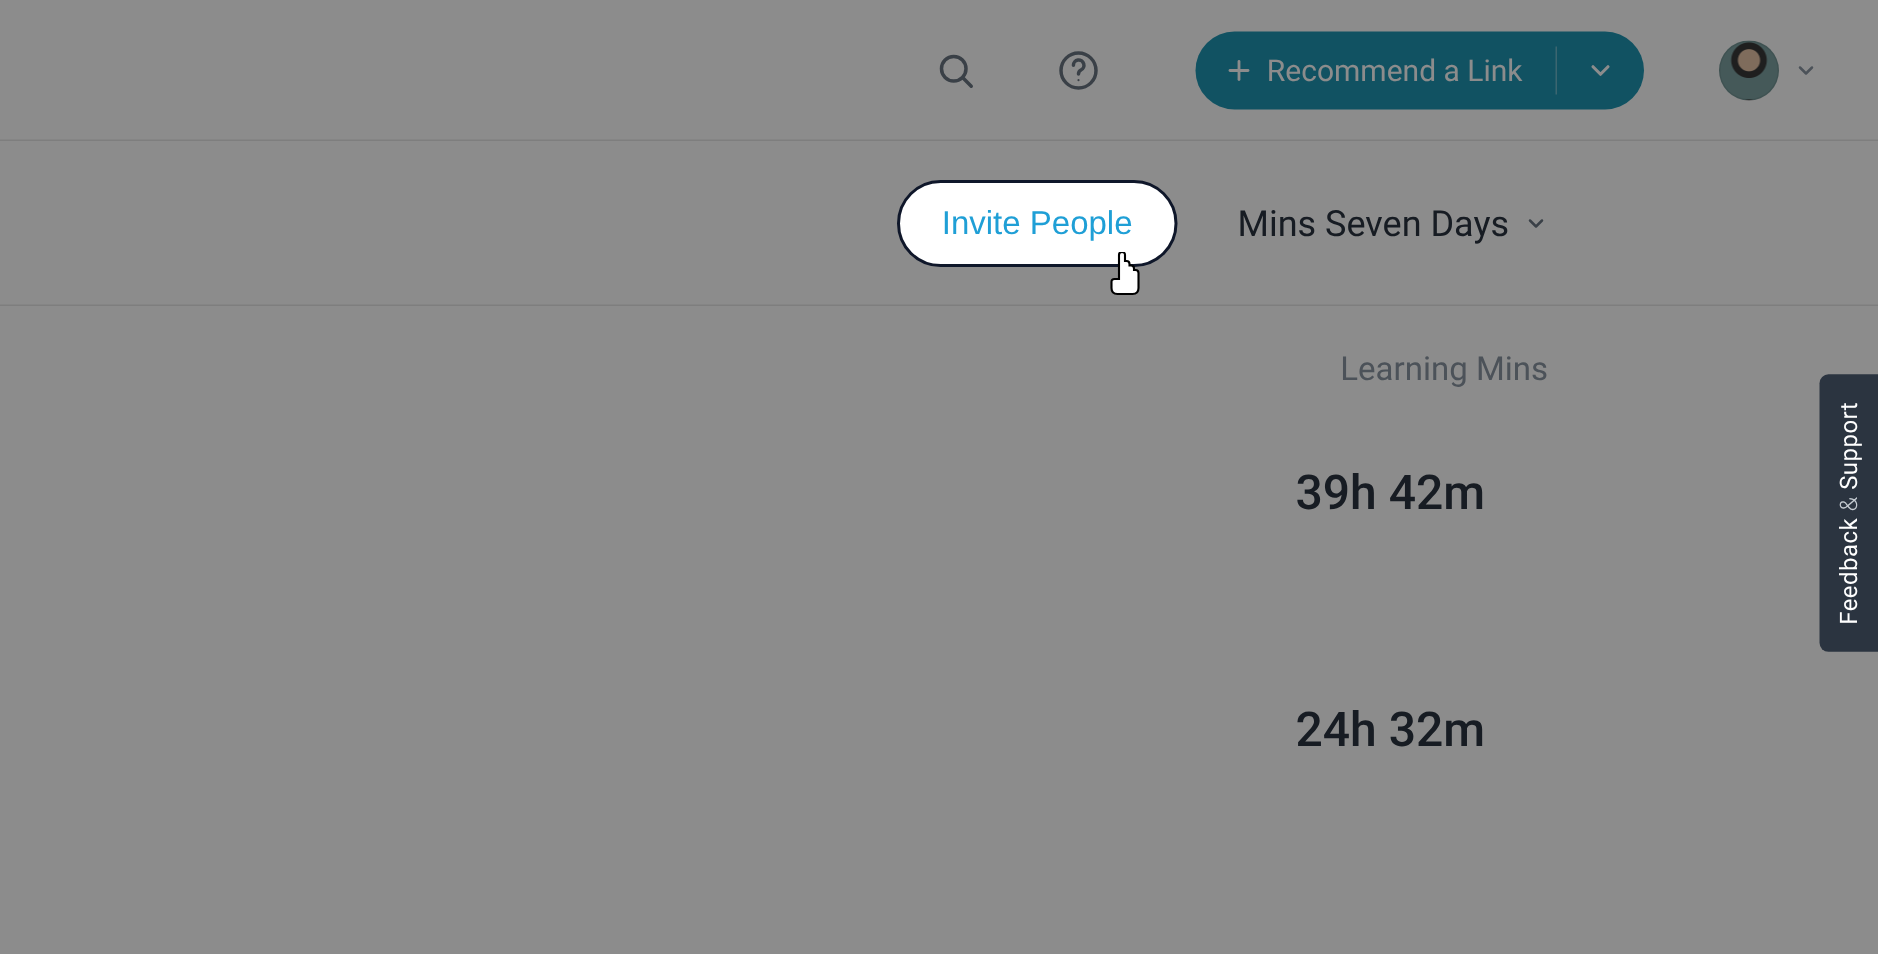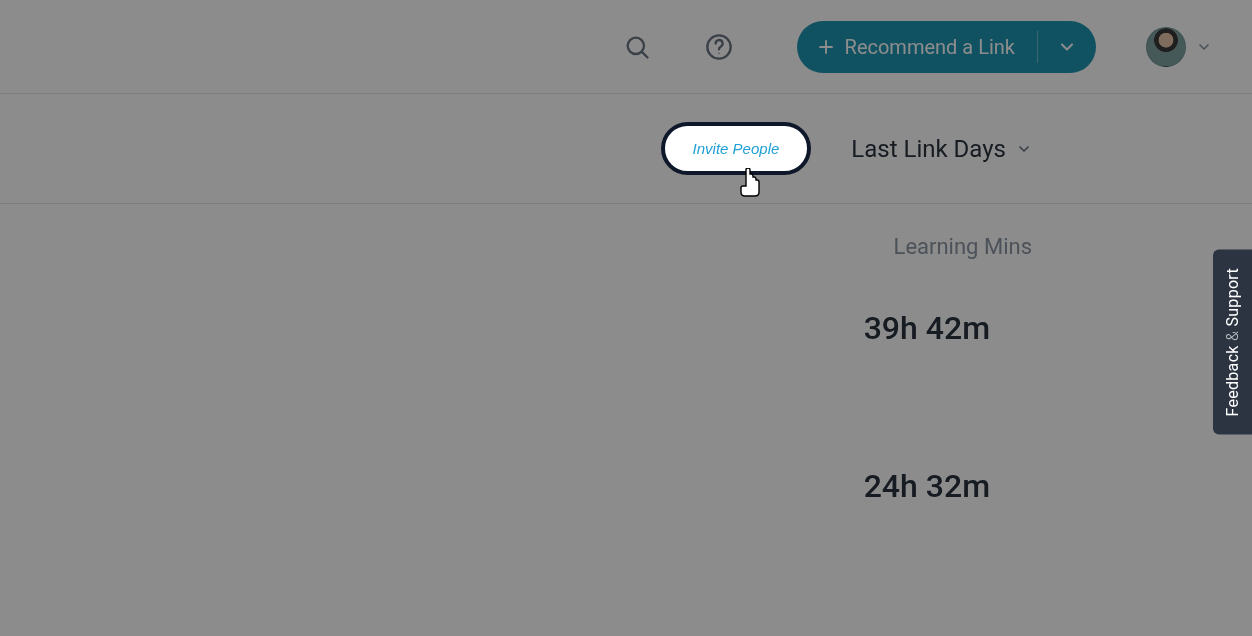--- a/index.html
+++ b/index.html
@@ -95,30 +95,29 @@
       align-items: center;
       justify-content: flex-end;
       padding-right: 220px;
       gap: 40px;
       background: #fff;
       position: relative;
     }
     .invite-btn {
       background: #fff;
       color: #1f9fd6;
-      border: 4px solid #0f172a;
+      border: 2px solid #0f172a;
       border-radius: 30px;
       padding: 14px 28px;
-      font-size: 15px;
+      font-size: 22px;
       font-weight: 400;
       cursor: pointer;
       position: relative;
       z-index: 100;
       box-shadow: 0 0 0 6px rgba(255,255,255,0.0);
-      font-style: italic;
     }
     .invite-spot {
       position: absolute;
       z-index: 99;
       width: 200px;
       height: 80px;
       border-radius: 40px;
       background: transparent;
       left: 598px;
       top: 14px;
@@ -221,21 +220,21 @@
           <polyline points="6 9 12 15 18 9"></polyline>
         </svg>
     </span>
   </div>
 </div>
 
 <div class="subheader">
   <div class="invite-spot"></div>
   <button class="invite-btn">Invite People</button>
   <div class="date-filter">
-    <span>Last Link Days</span>
+    <span>Mins Seven Days</span>
     <span>
       <svg width="16" height="16" viewBox="0 0 24 24" fill="none" stroke="#6a7682" stroke-width="2.5" stroke-linecap="round" stroke-linejoin="round">
           <polyline points="6 9 12 15 18 9"></polyline>
         </svg>
     </span>
   </div>
 </div>
 
 <div class="content">
   <div class="column-header">Learning Mins</div>

